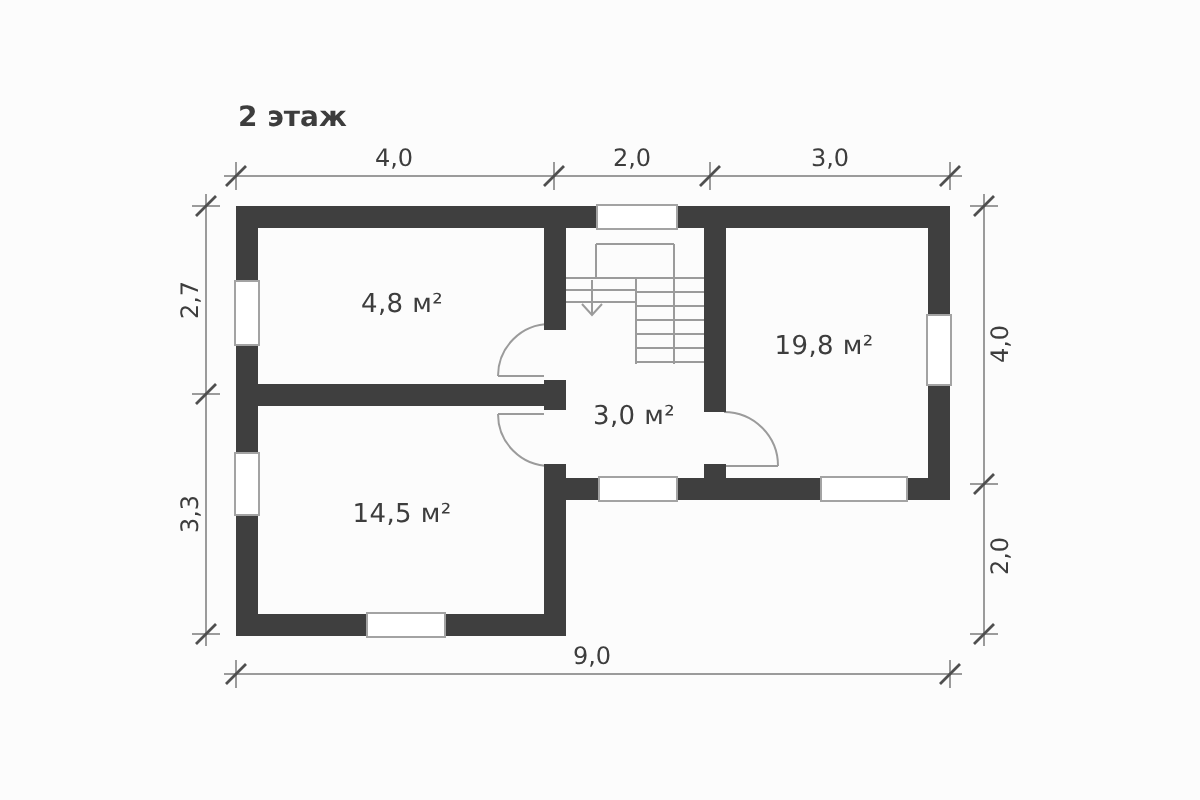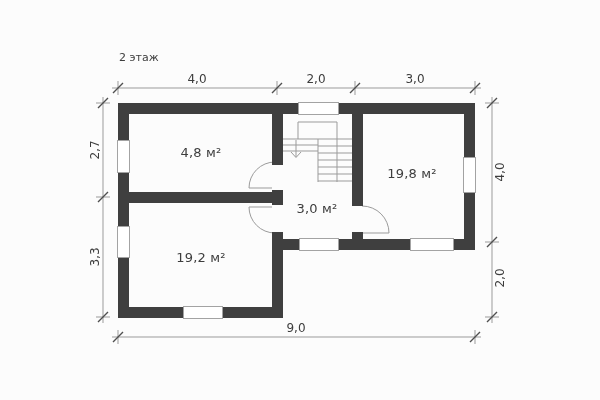--- a/index.html
+++ b/index.html
@@ -12,21 +12,21 @@
   html,body{margin:0;padding:0;background:var(--bg);}
   #canvas{
     position:relative;width:600px;height:400px;background:var(--bg);
     font-family:"DejaVu Sans","Liberation Sans",sans-serif;overflow:hidden;
   }
   .wall{position:absolute;background:var(--wall);}
   .window{position:absolute;background:#ffffff;border:1px solid #a3a3a3;box-sizing:border-box;}
   .label{position:absolute;width:100px;text-align:center;font-size:13px;color:var(--text);letter-spacing:0.2px;}
   .dimlabel{position:absolute;width:60px;text-align:center;font-size:12px;color:var(--text);}
   .rot{transform:rotate(-90deg);}
-  #title{position:absolute;left:119px;top:51px;font-size:11px;font-weight:400;color:var(--text);}
+  #title{position:absolute;left:119px;top:51px;font-size:14px;font-weight:700;color:var(--text);}
   svg{position:absolute;left:0;top:0;}
   .dim-line{stroke:var(--line);stroke-width:1;fill:none;}
   .dim-tick{stroke:var(--tick);stroke-width:1.4;fill:none;}
   .thin{stroke:var(--line);stroke-width:1;fill:none;}
 </style>
 </head>
 <body>
 
 <div id="canvas">
 
@@ -78,21 +78,21 @@
 
   <div class="window" style="left:298px;top:102px;width:41px;height:13px;"></div>
   <div class="window" style="left:117px;top:140px;width:13px;height:33px;"></div>
   <div class="window" style="left:117px;top:226px;width:13px;height:32px;"></div>
   <div class="window" style="left:183px;top:306px;width:40px;height:13px;"></div>
   <div class="window" style="left:299px;top:238px;width:40px;height:13px;"></div>
   <div class="window" style="left:410px;top:238px;width:44px;height:13px;"></div>
   <div class="window" style="left:463px;top:157px;width:13px;height:36px;"></div>
 
   <div class="label" style="left:151px;top:145px;">4,8 м²</div>
-  <div class="label" style="left:151px;top:250px;">19,2 м²</div>
+  <div class="label" style="left:151px;top:250px;">14,5 м²</div>
   <div class="label" style="left:267px;top:201px;">3,0 м²</div>
   <div class="label" style="left:362px;top:166px;">19,8 м²</div>
 
   <div class="dimlabel" style="left:167px;top:72px;">4,0</div>
   <div class="dimlabel" style="left:286px;top:72px;">2,0</div>
   <div class="dimlabel" style="left:385px;top:72px;">3,0</div>
   <div class="dimlabel rot" style="left:65px;top:143px;">2,7</div>
   <div class="dimlabel rot" style="left:65px;top:250px;">3,3</div>
   <div class="dimlabel rot" style="left:470px;top:165px;">4,0</div>
   <div class="dimlabel rot" style="left:470px;top:271px;">2,0</div>

